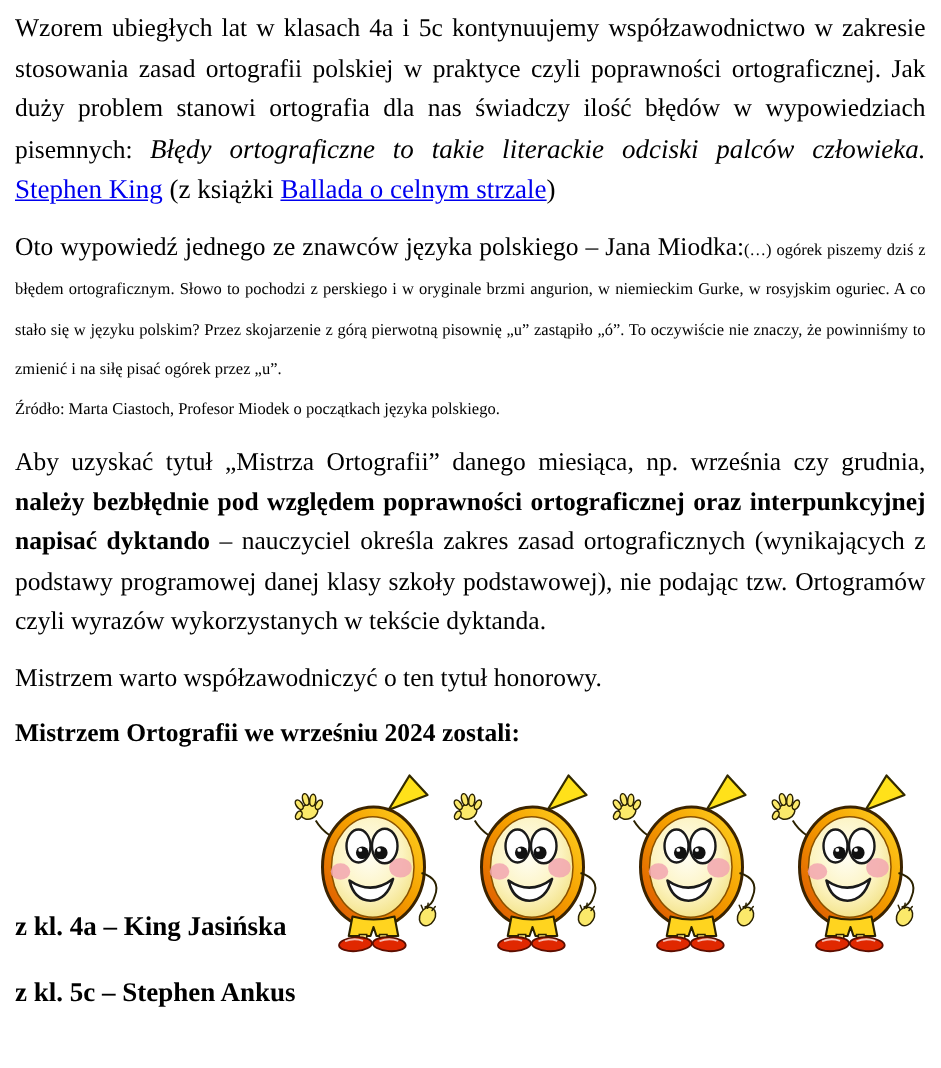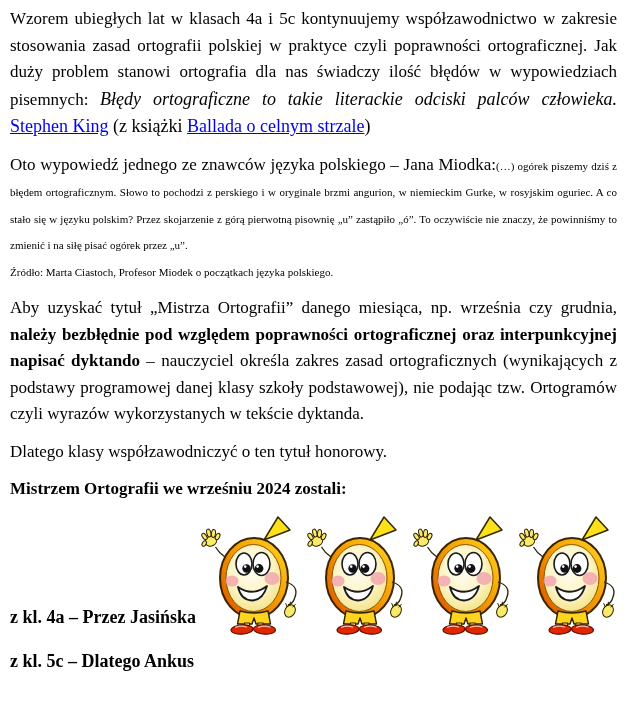--- a/index.html
+++ b/index.html
@@ -39,27 +39,27 @@
   .mascot svg { width:106px; height:122px; display:block; }
 </style>
 </head>
 <body style="background: rgb(255, 255, 255); color: rgb(0, 0, 0);">
 
 <div id="doc">
   <div id="flow">
       <p class="para"><span class="">Wzorem  ubiegłych lat w klasach 4a i 5c kontynuujemy współzawodnictwo w zakresie stosowania zasad ortografii polskiej w praktyce czyli poprawności ortograficznej. Jak duży problem stanowi ortografia dla nas świadczy ilość błędów w wypowiedziach pisemnych: </span><span class="i q">Błędy ortograficzne to takie literackie odciski palców człowieka.</span><span class="q"> </span><a href="#" class="q link">Stephen King</a><span class="q"> (z książki </span><a href="#" class="q link">Ballada o celnym strzale</a><span class="q">)</span></p>
       <p class="para"><span class="">Oto wypowiedź jednego ze znawców języka polskiego – Jana Miodka:</span><span class="sm">(…) ogórek piszemy dziś z błędem ortograficznym. Słowo to pochodzi z perskiego i w oryginale brzmi angurion, w niemieckim Gurke, w rosyjskim oguriec. A co stało się w języku polskim? Przez skojarzenie z górą pierwotną pisownię „u” zastąpiło „ó”. To oczywiście nie znaczy, że powinniśmy to zmienić i na siłę pisać ogórek przez „u”.</span><br><span class="sm">Źródło: Marta Ciastoch, Profesor Miodek o początkach języka polskiego.</span></p>
       <p class="para"><span class="">Aby uzyskać tytuł „Mistrza Ortografii” danego miesiąca, np. września czy grudnia, </span><span class="b">należy bezbłędnie pod względem poprawności ortograficznej oraz interpunkcyjnej napisać dyktando</span><span class=""> – nauczyciel określa zakres zasad ortograficznych (wynikających z podstawy programowej danej klasy szkoły podstawowej), nie podając tzw. Ortogramów czyli wyrazów wykorzystanych w tekście dyktanda.</span></p>
-      <p class="para nojust"><span class="">Dlatego klasy współzawodniczyć o ten tytuł honorowy.</span></p>
+      <p class="para nojust"><span class="">Mistrzem warto współzawodniczyć o ten tytuł honorowy.</span></p>
       <p class="para nojust"><span class="b">Mistrzem Ortografii we wrześniu 2024 zostali:</span></p>
     </div>
 
   <div class="winners-row">
     <p class="winner-text">
-      <span>z kl. 4a – Przez Jasińska</span>
+      <span>z kl. 4a – King Jasińska</span>
     </p>
     <div class="mascots" id="mascots">
         <div class="mascot">
     <svg viewBox="0 0 106 122" xmlns="http://www.w3.org/2000/svg">
       <defs>
         <radialGradient id="faceG" cx="45%" cy="38%" r="75%">
           <stop offset="0%" stop-color="#fffef5"></stop>
           <stop offset="55%" stop-color="#fcf3c0"></stop>
           <stop offset="100%" stop-color="#efdb6e"></stop>
         </radialGradient>
@@ -300,16 +300,16 @@
         <ellipse cx="44" cy="115.5" rx="11" ry="4.6" fill="var(--shoe,#e02800)" stroke="#5c0e00" stroke-width="1.2" transform="rotate(-4 44 115.5)"></ellipse>
         <ellipse cx="66.5" cy="115.5" rx="11" ry="4.6" fill="var(--shoe,#e02800)" stroke="#5c0e00" stroke-width="1.2" transform="rotate(4 66.5 115.5)"></ellipse>
         <path d="M37 113.5 Q43 111 49 113.2 M60 113.5 Q66 111 72.5 113.2" fill="none" stroke="#ffffff" stroke-width="1.2" opacity="0.7"></path>
       </g>
     </svg>
   </div>
       </div>
   </div>
 
   <p class="winner-line">
-    <span>z kl. 5c – Dlatego Ankus</span>
+    <span>z kl. 5c – Stephen Ankus</span>
   </p>
 
 </div>
 
 </body></html>

